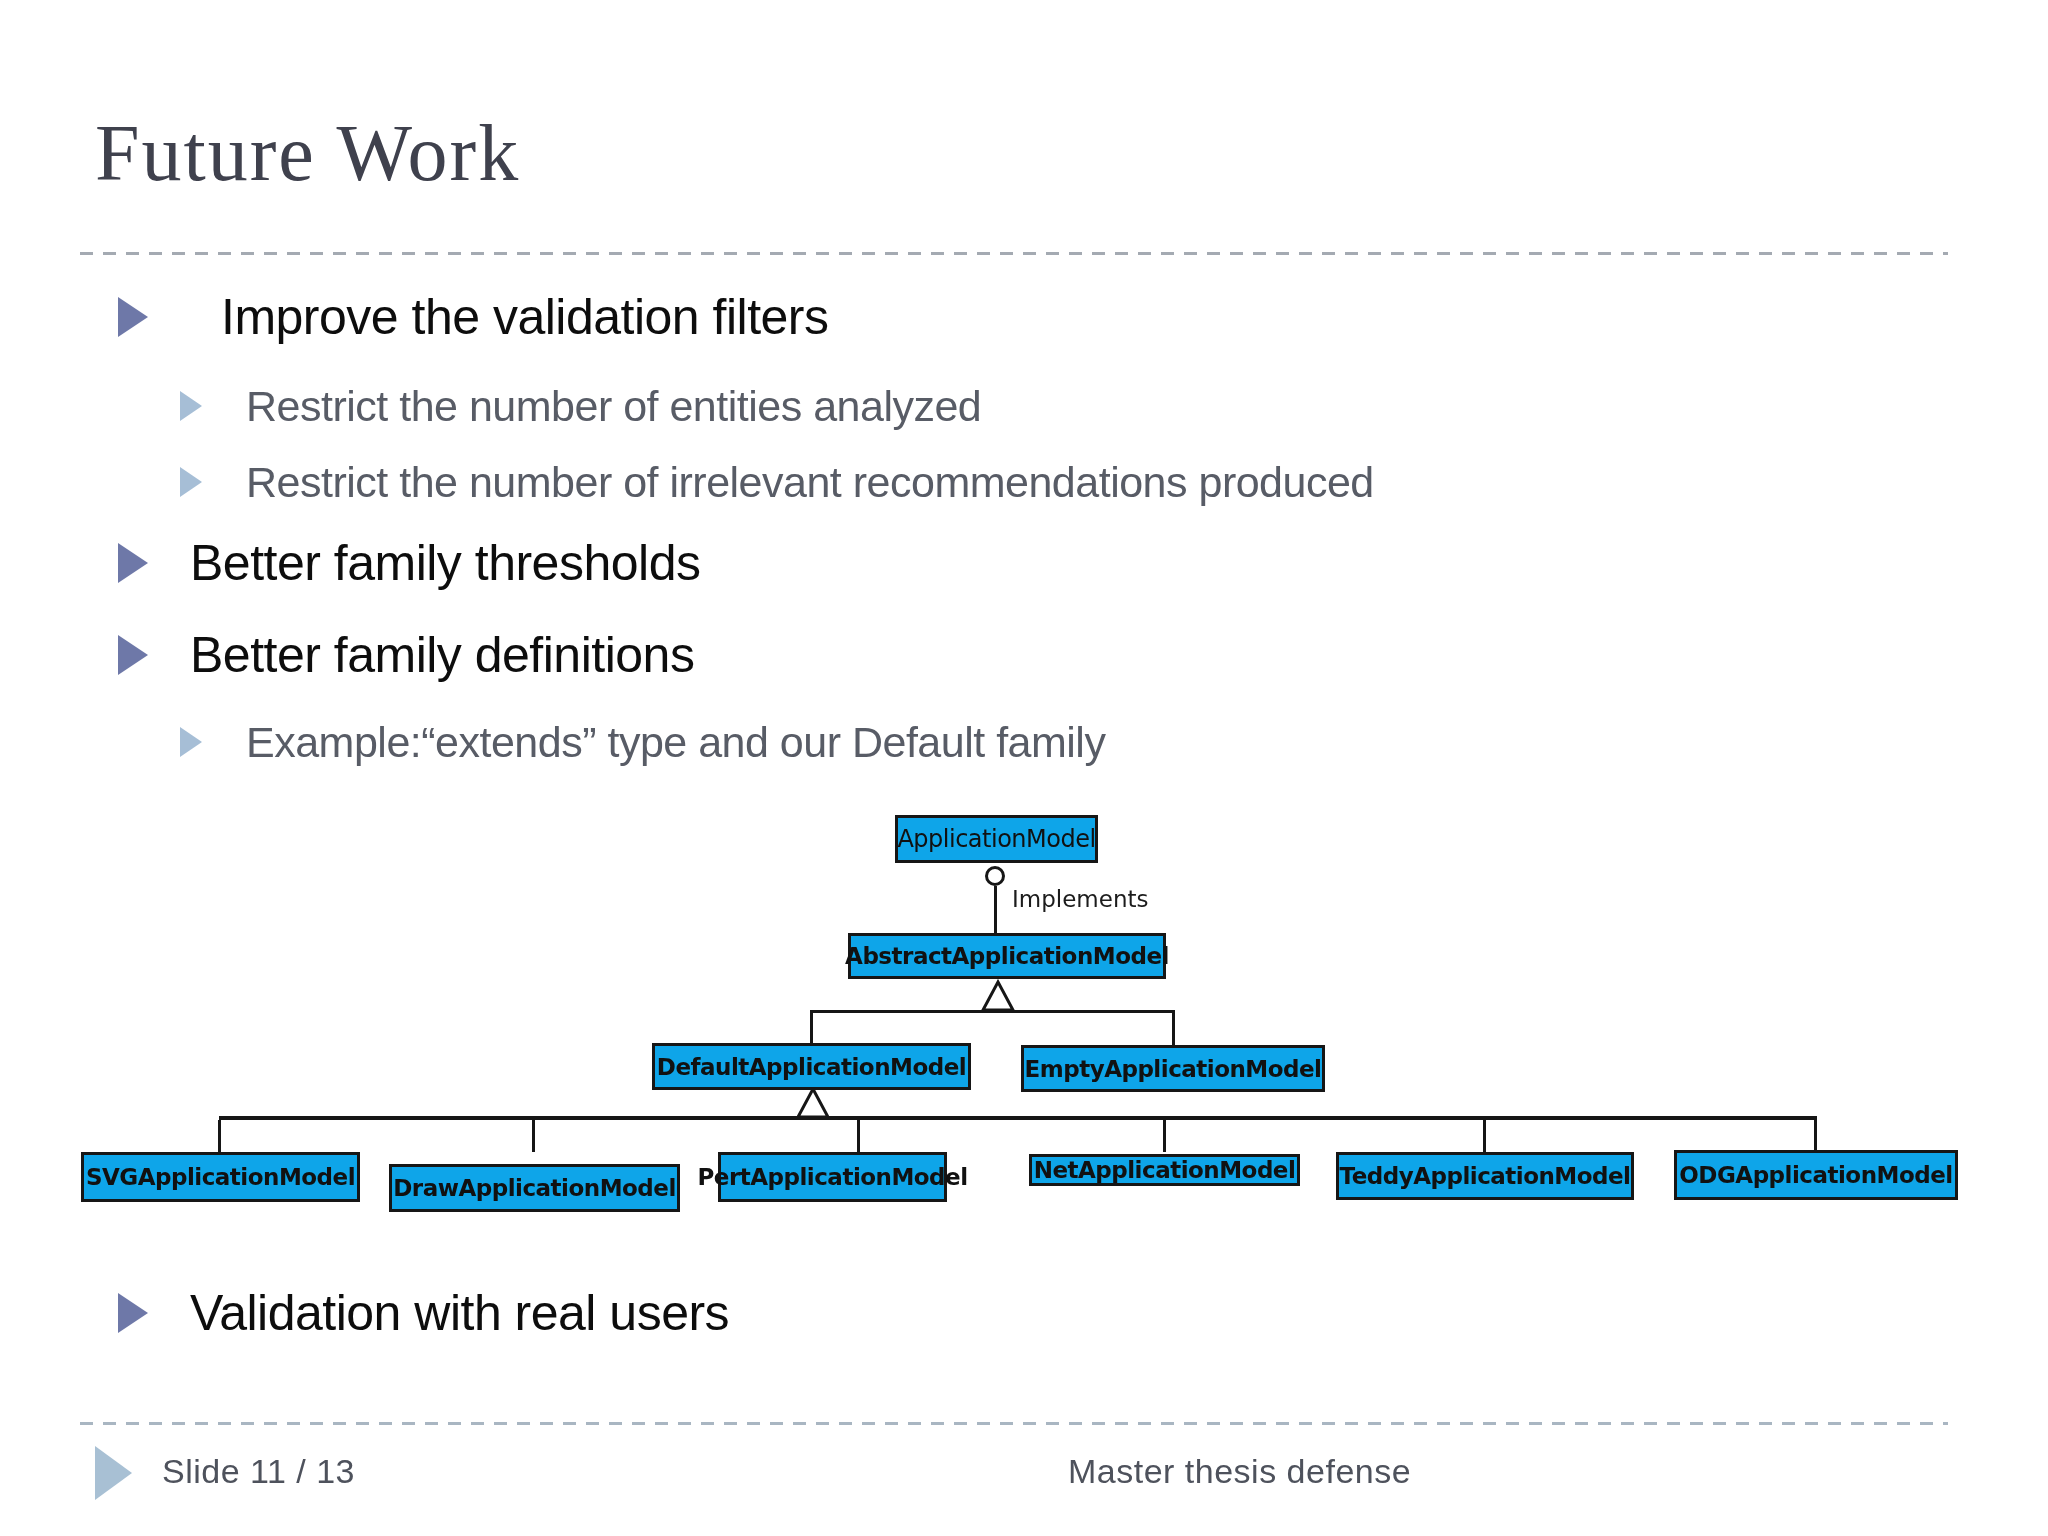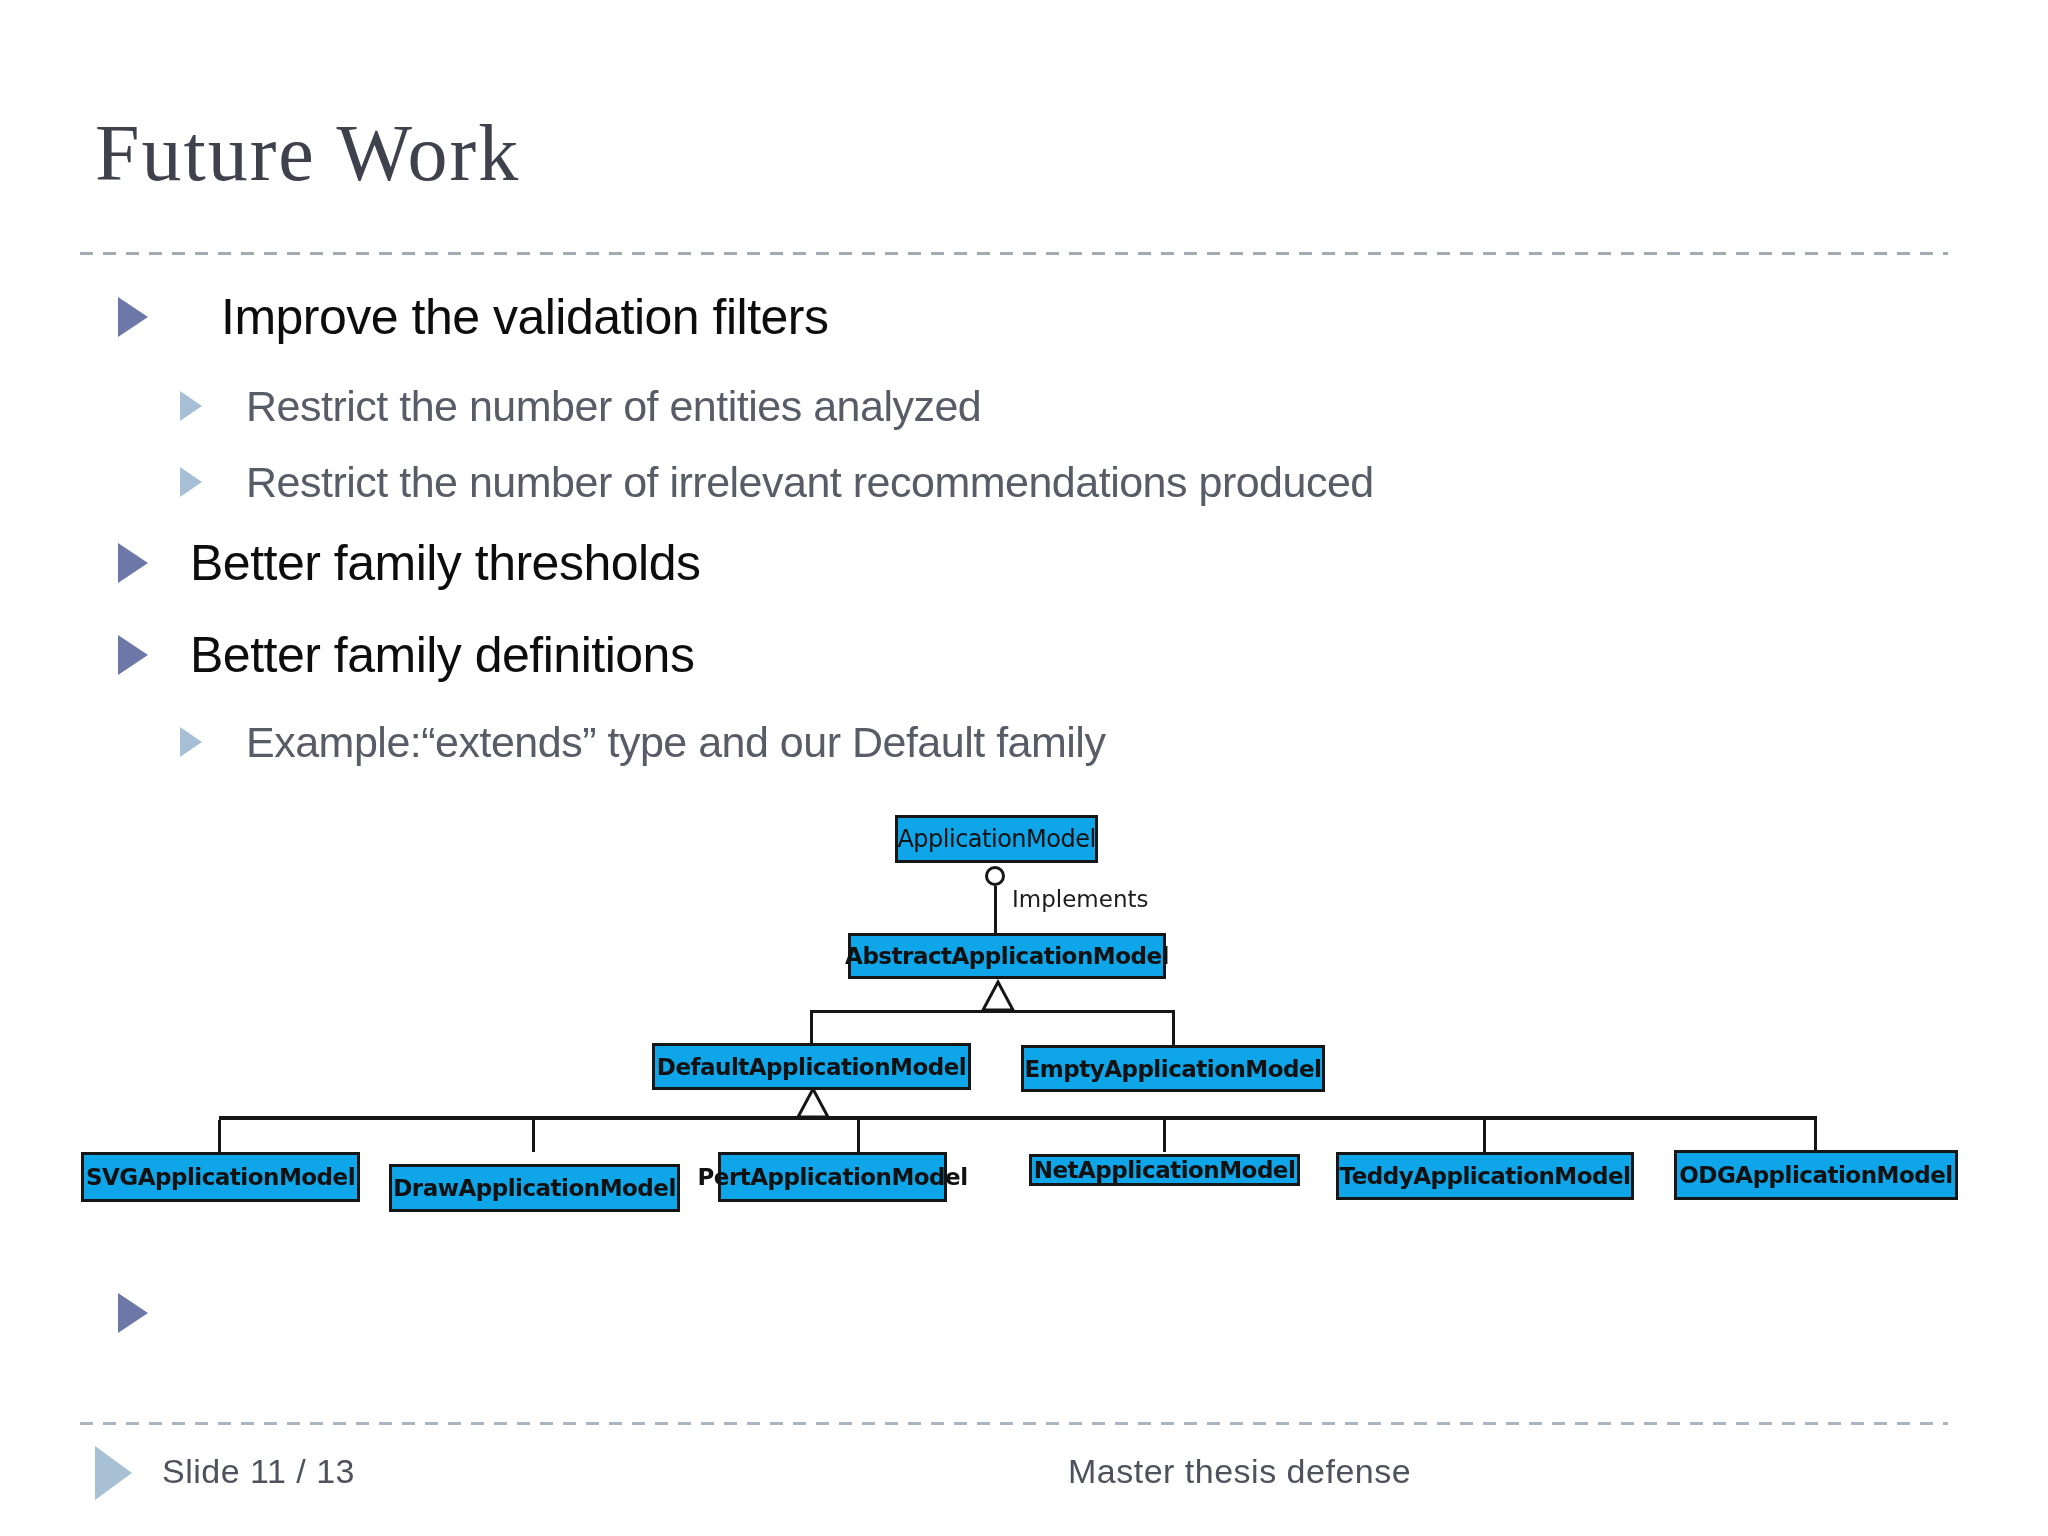--- a/index.html
+++ b/index.html
@@ -111,18 +111,19 @@
   <div class="uml-box uml-bold" style="left:81px;top:1152px;width:279px;height:50px;">SVGApplicationModel</div>
   <div class="uml-box uml-bold" style="left:389px;top:1152px;width:291px;height:48px;margin-top:12px;">DrawApplicationModel</div>
   <div class="uml-box uml-bold" style="left:718px;top:1152px;width:229px;height:50px;">PertApplicationModel</div>
   <div class="uml-box uml-bold" style="left:1029px;top:1154px;width:271px;height:32px;">NetApplicationModel</div>
   <div class="uml-box uml-bold" style="left:1336px;top:1152px;width:298px;height:48px;">TeddyApplicationModel</div>
   <div class="uml-box uml-bold" style="left:1674px;top:1150px;width:284px;height:50px;">ODGApplicationModel</div>
 </div>
 
 <div class="bullet-row" style="left:118px;top:1284px;">
   <span class="tri tri-l1"></span>
+  <span class="btext-l1">Validation with real users</span>
 </div>
 
 <div class="dashed-rule rule-bottom"></div>
 <div class="footer-tri"></div>
 <div class="footer-text footer-slide">Slide 11 / 13</div>
 <div class="footer-text footer-caption">Master thesis defense</div>
 
 </body></html>

